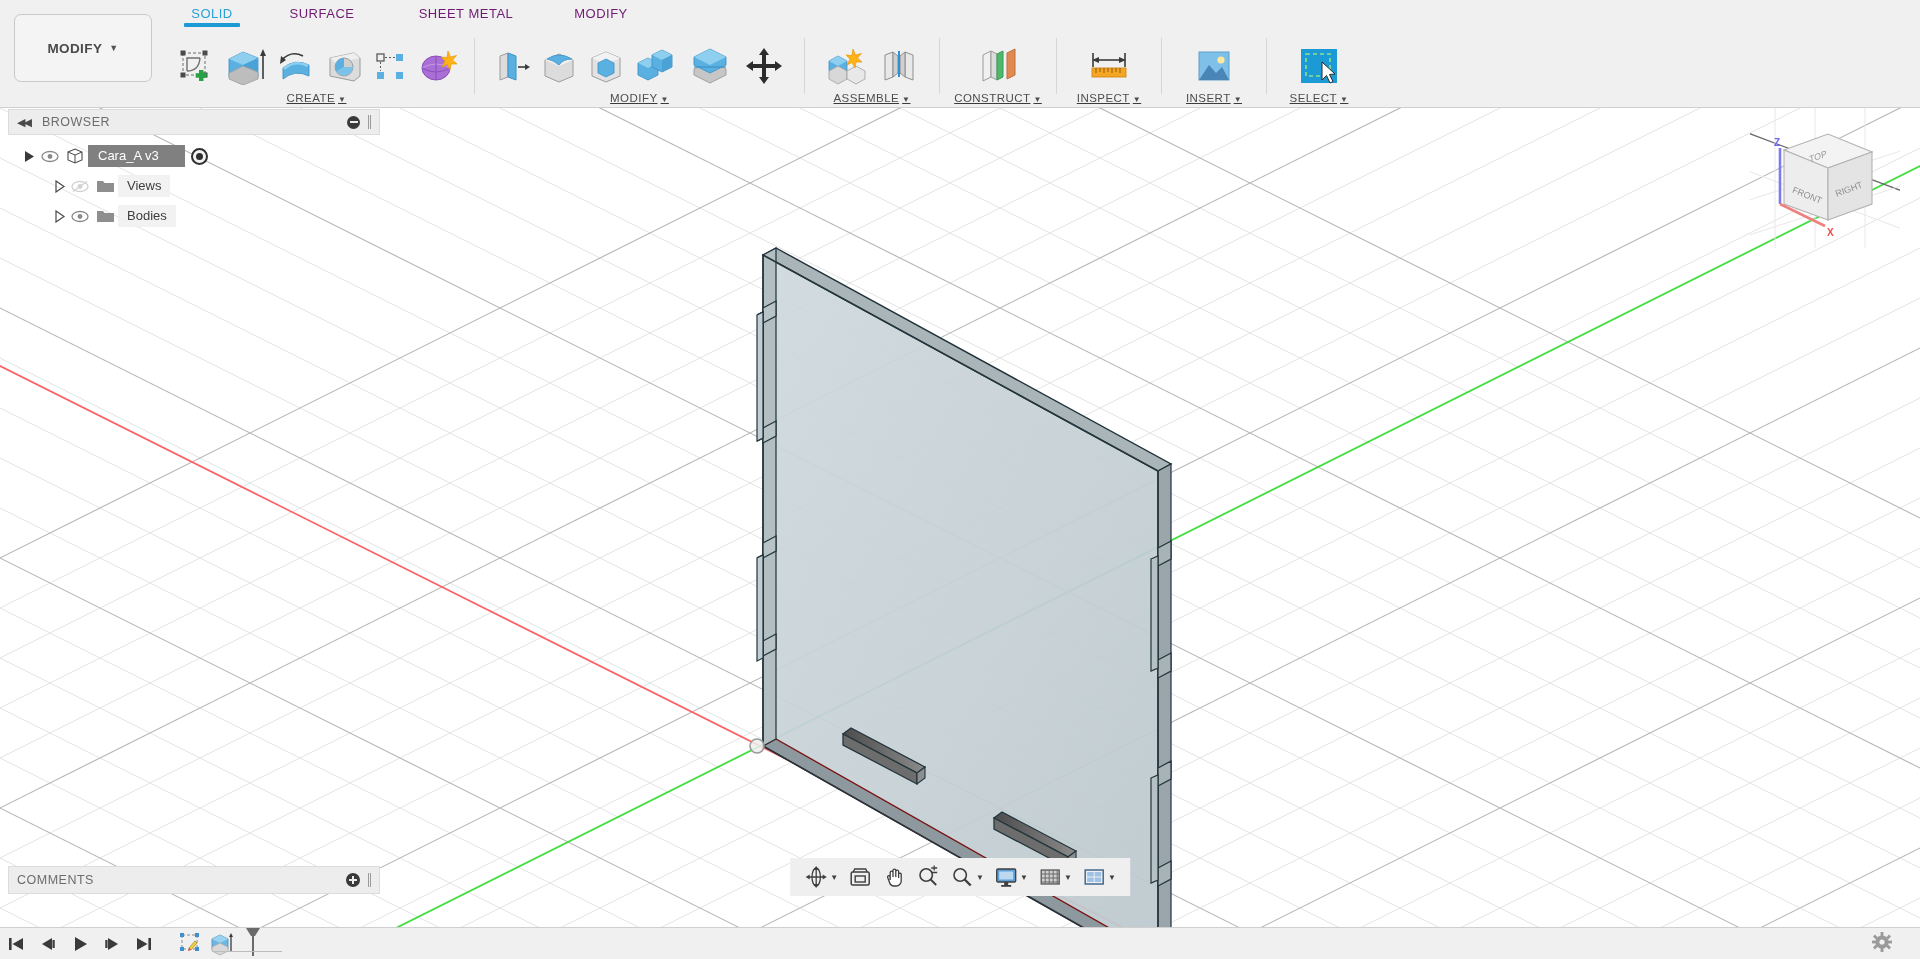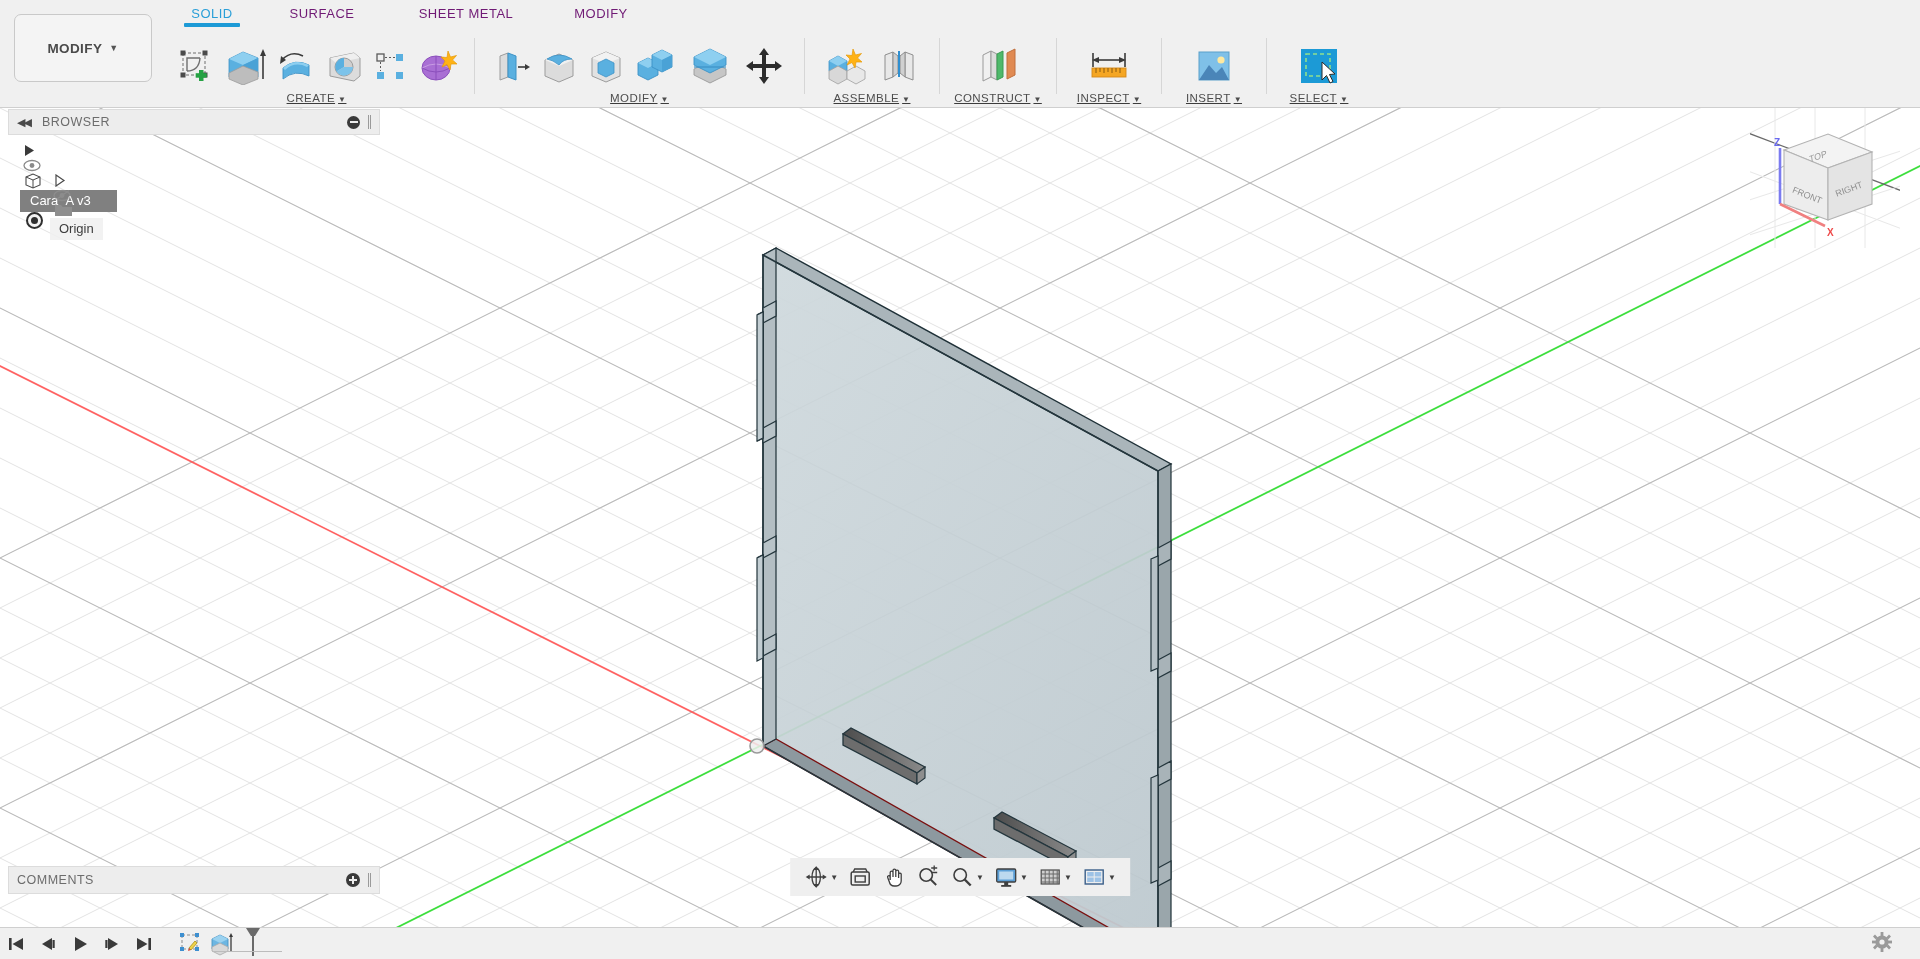--- a/index.html
+++ b/index.html
@@ -72,21 +72,21 @@
     display: flex; align-items: center; padding: 0 8px; color: #6c6c6c;
     letter-spacing: .5px; font-size: 12.5px;
   }
   .browser-header .collapse { margin-right: 12px; color: #4a4a4a; font-size: 11px; letter-spacing: -2px; cursor: pointer;}
   .browser-header .spacer { flex: 1; }
   .dot-icon { width: 13px; height: 13px; border-radius: 50%; background: #3a3a3a; position: relative; cursor: pointer;}
   .dot-icon::after { content: ""; position: absolute; left: 2.5px; top: 5.5px; width: 8px; height: 2px; background: #ededed; }
   .grip { margin-left: 8px; width: 3px; height: 14px; border-left: 1px solid #9a9a9a; border-right: 1px solid #9a9a9a; }
 
   .tree { margin-top: 6px; }
-  .node { display: flex; align-items: flex-start; height: 30px; padding-left: 22px; flex-direction: column; }
+  .node { display: flex; align-items: center; height: 30px; padding-left: 22px; }
   .node .arrow {
     width: 18px; height: 18px; display: flex; align-items: center; justify-content: center;
     cursor: pointer; flex: 0 0 auto;
   }
   .node .eye { width: 24px; display: flex; align-items: center; justify-content: center; cursor: pointer; flex: 0 0 auto;}
   .node .nicon { width: 26px; display: flex; align-items: center; justify-content: center; flex: 0 0 auto;}
   .node .nlabel {
     background: rgba(240,240,240,.86); padding: 3px 9px 4px; color: #3d3d3d; white-space: nowrap;
     font-size: 13px;
   }
@@ -652,23 +652,42 @@
             <ellipse cx="9" cy="6.5" rx="8" ry="5" fill="none" stroke="#9c9c9c" stroke-width="1.3"></ellipse>
             <circle cx="9" cy="6.5" r="2.4" fill="#9c9c9c"></circle>
             <line x1="2" y1="11.5" x2="16" y2="1.5" stroke="#9c9c9c" stroke-width="1.3"></line>
           </svg>
         </span>
         <span class="nicon">
           <svg width="19" height="16" viewBox="0 0 19 16">
             <path d="M1,3 L7,3 L8.6,5 L18,5 L18,14 L1,14 Z" fill="#8e8e8e"></path>
           </svg>
         </span>
-        <span class="nlabel">Origin</span>
+        <span class="nlabel">Views</span>
       </div>
 
+      <div class="node indent">
+        <span class="arrow">
+          <svg width="13" height="13" viewBox="0 0 13 13">
+              <polygon points="3,1 3,12 11,6.5" fill="none" stroke="#4a4a4a" stroke-width="1.2"></polygon>
+            </svg>
+        </span>
+        <span class="eye">
+          <svg width="18" height="13" viewBox="0 0 18 13">
+            <ellipse cx="9" cy="6.5" rx="8" ry="5" fill="none" stroke="#8a8a8a" stroke-width="1.3"></ellipse>
+            <circle cx="9" cy="6.5" r="2.4" fill="#8a8a8a"></circle>
+          </svg>
+        </span>
+        <span class="nicon">
+          <svg width="19" height="16" viewBox="0 0 19 16">
+            <path d="M1,3 L7,3 L8.6,5 L18,5 L18,14 L1,14 Z" fill="#8e8e8e"></path>
+          </svg>
+        </span>
+        <span class="nlabel">Bodies</span>
+      </div>
 
 
     </div>
   </div>
 
   <div class="comments">
     <span>COMMENTS</span>
     <span class="spacer"></span>
     <span class="plus-icon"></span>
     <span class="grip"></span>

